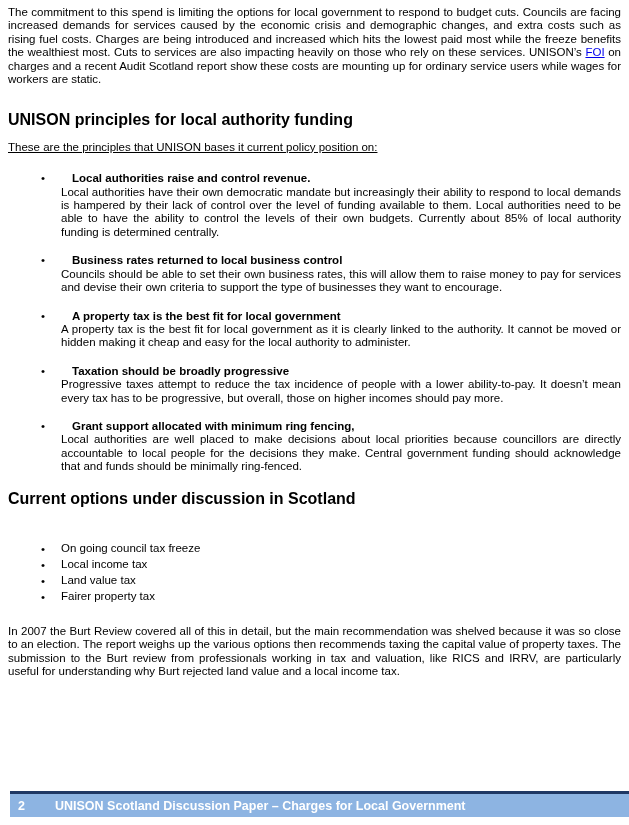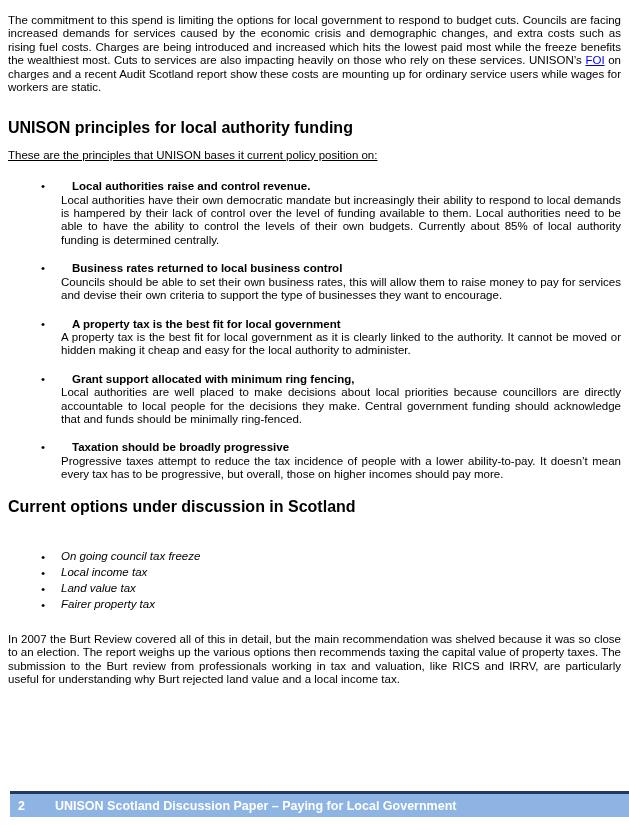--- a/index.html
+++ b/index.html
@@ -9,21 +9,20 @@
     background: #ffffff;
     position: relative;
     overflow: hidden;
     font-family: "Liberation Sans", sans-serif;
     color: #000000;
   }
   .content {
     padding: 6px 8px 0 8px;
     font-size: 11.5px;
     line-height: 13.4px;
-    margin-top: 8px;
   }
   .para {
     margin: 0;
     text-align: justify;
   }
   .intro-paragraph { margin-bottom: 27px; }
   a.doc-link {
     color: #0000EE;
     text-decoration: underline;
     cursor: pointer;
@@ -62,21 +61,20 @@
   .section2-heading { margin-top: 18px; margin-bottom: 33px; }
   .options-intro { margin: 0; }
   ul.options {
     list-style: none;
     margin: 0;
     padding: 2px 0 0 53px;
   }
   ul.options > li {
     position: relative;
     line-height: 16px;
-    font-style: italic;
   }
   ul.options > li::before {
     content: "\2022";
     position: absolute;
     left: -20px;
     top: 1px;
     font-size: 11.5px;
   }
   .closing-paragraph { margin-top: 21px; }
   .footer-bar {
@@ -119,39 +117,39 @@
     </li>
     <li>
       <span class="principle-title">Business rates returned to local business control</span>
       <span class="principle-body">Councils should be able to set their own business rates, this will allow them to raise money to pay for services and devise their own criteria to support the type of businesses they want to encourage.</span>
     </li>
     <li>
       <span class="principle-title">A property tax is the best fit for local government</span>
       <span class="principle-body">A property tax is the best fit for local government as it is clearly linked to the authority. It cannot be moved or hidden making it cheap and easy for the local authority to administer.</span>
     </li>
     <li>
+      <span class="principle-title">Taxation should be broadly progressive</span>
+      <span class="principle-body">Progressive taxes attempt to reduce the tax incidence of people with a lower ability-to-pay. It doesn’t mean every tax has to be progressive, but overall, those on higher incomes should pay more.</span>
+    </li>
+    <li>
       <span class="principle-title">Grant support allocated with minimum ring fencing,</span>
       <span class="principle-body">Local authorities are well placed to make decisions about local priorities because councillors are directly accountable to local people for the decisions they make. Central government funding should acknowledge that and funds should be minimally ring-fenced.</span>
-    </li>
-    <li>
-      <span class="principle-title">Taxation should be broadly progressive</span>
-      <span class="principle-body">Progressive taxes attempt to reduce the tax incidence of people with a lower ability-to-pay. It doesn’t mean every tax has to be progressive, but overall, those on higher incomes should pay more.</span>
     </li>
   </ul>
 
   <h2 class="doc-heading section2-heading">Current options under discussion in Scotland</h2>
 
 
   <ul class="options">
     <li>On going council tax freeze</li>
     <li>Local income tax</li>
     <li>Land value tax</li>
     <li>Fairer property tax</li>
   </ul>
 
   <p class="para closing-paragraph">In 2007 the Burt Review covered all of this in detail, but the main recommendation was shelved because it was so close to an election. The report weighs up the various options then recommends taxing the capital value of property taxes. The submission to the Burt review from professionals working in tax and valuation, like RICS and IRRV, are particularly useful for understanding why Burt rejected land value and a local income tax.</p>
 
 </div>
 
 <div class="footer-bar">
   <span class="footer-page-number">2</span>
-  <span class="footer-title">UNISON Scotland Discussion Paper – Paying for Local Government</span>
+  <span class="footer-title">UNISON Scotland Discussion Paper – Charges for Local Government</span>
 </div>
 
 </body></html>

